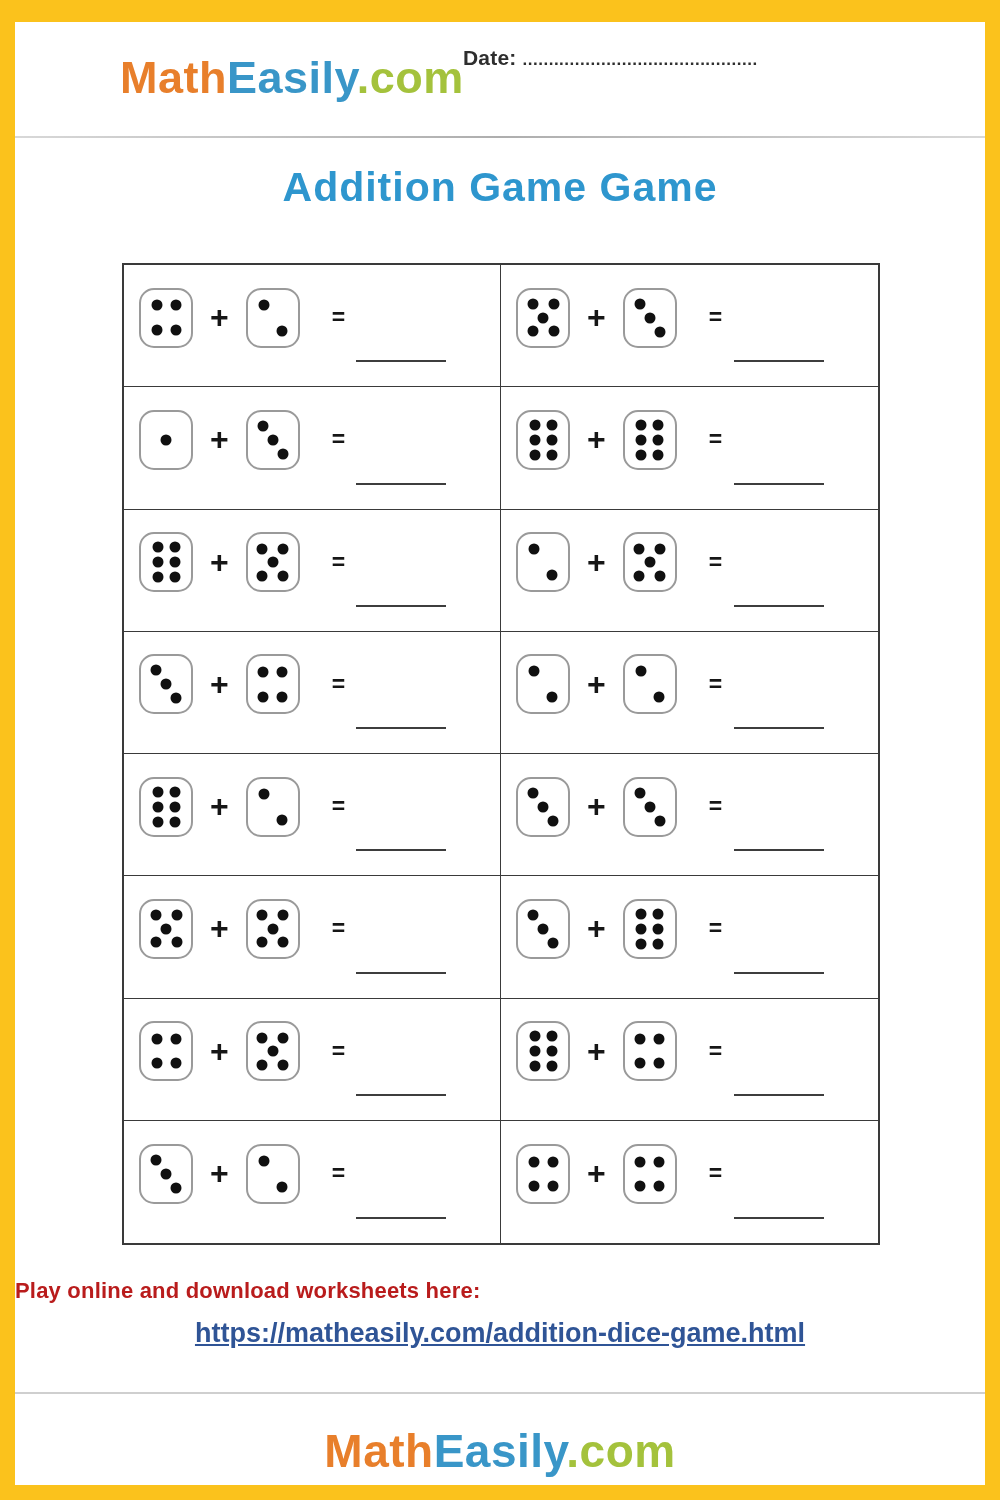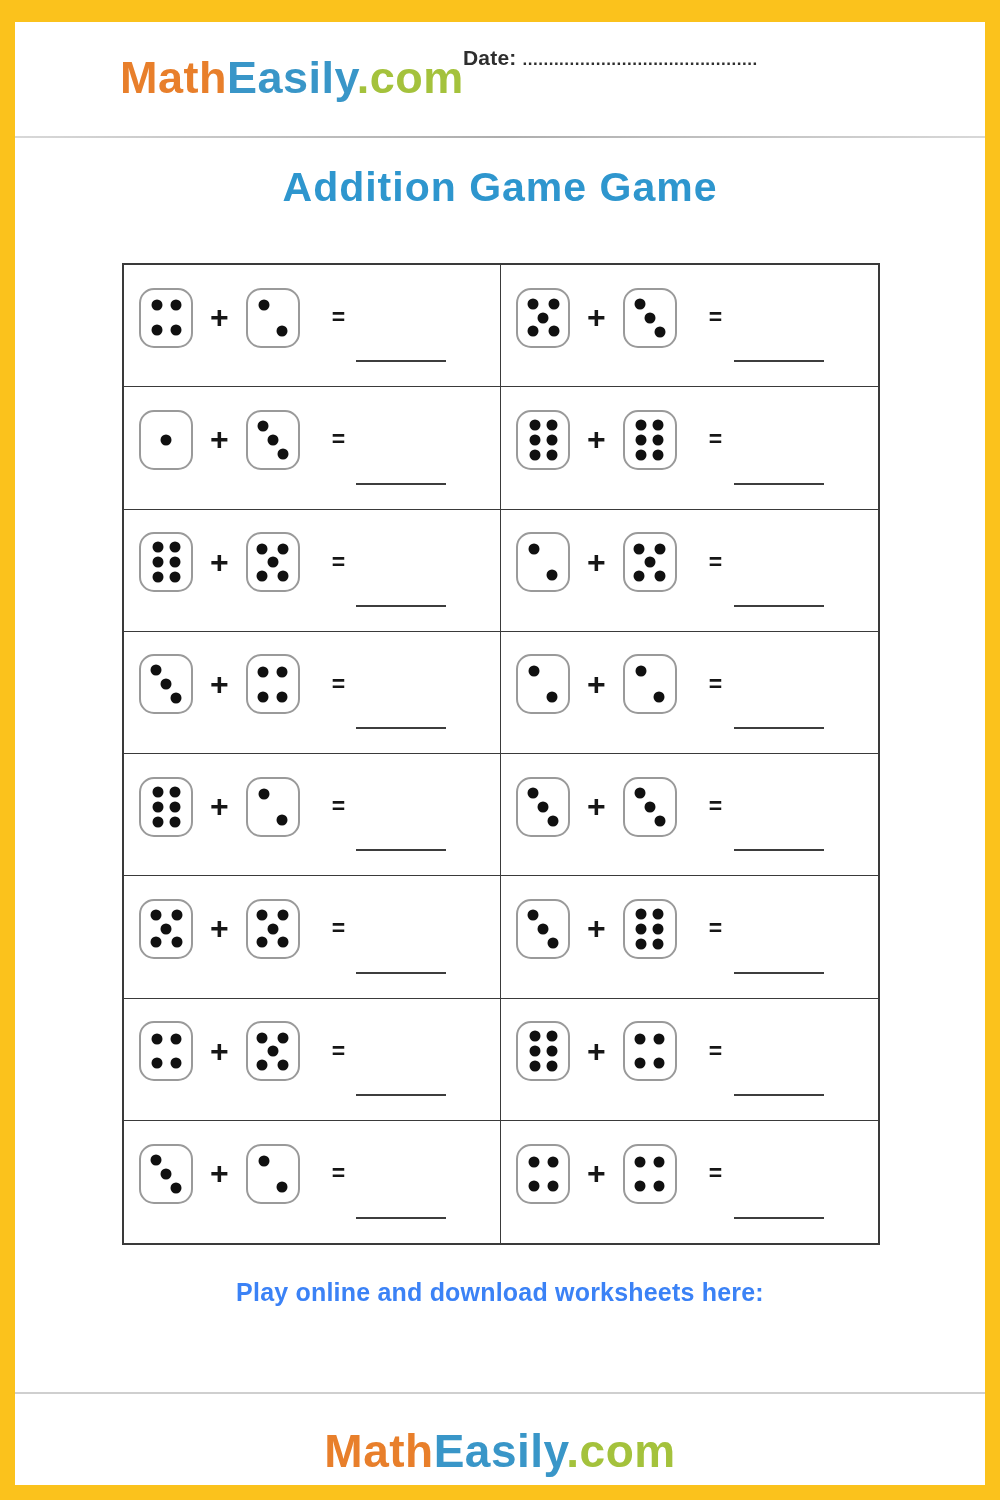--- a/index.html
+++ b/index.html
@@ -73,22 +73,22 @@
   .eq{
     font-size:23px;font-weight:bold;color:#161616;margin-left:32px;
     transform:translateY(-8px);
   }
   .answer-line{
     position:absolute;right:54px;bottom:24px;width:90px;height:0;
     border-bottom:2.5px solid #3d3d3d;
   }
   
   .footer-text{
-    position:absolute;top:1256px;left:0;width:100%;text-align:center;
-    font-size:25px;font-weight:bold;color:#3b82f6;letter-spacing:0.2px;
+    position:absolute;top:1256px;left:0;width:100%;
+    font-size:22px;font-weight:bold;color:#b91c1c;letter-spacing:0.2px;
   }
   .footer-url{
     position:absolute;top:1296px;left:0;width:100%;text-align:center;
     font-size:27px;font-weight:bold;
   }
   .footer-url a{color:var(--url-blue);text-decoration:underline;}
   .footer-divider{position:absolute;left:0;top:1370px;width:100%;height:1.5px;background:#cfcfcf;}
   .logo-bottom{position:absolute;top:1402px;left:0;width:100%;text-align:center;font-size:46px;}
 </style>
 </head>
@@ -376,20 +376,23 @@
           <span class="pip" style="left: 69%; top: 28%;"></span>
           <span class="pip" style="left: 31%; top: 72%;"></span>
           <span class="pip" style="left: 69%; top: 72%;"></span>
         </div>
         <span class="eq">=</span>
         <span class="answer-line"></span>
       </div>
     </div>
 
   <div class="footer-text">Play online and download worksheets here:</div>
+  <div class="footer-url">
+    <a href="#">https://matheasily.com/addition-dice-game.html</a>
+  </div>
 
   <div class="footer-divider"></div>
 
   <div class="logo logo-bottom">
     <span class="p1">Math</span><span class="p2">Easily</span><span class="p3">.com</span>
   </div>
 
 </div>
 
 </body></html>

